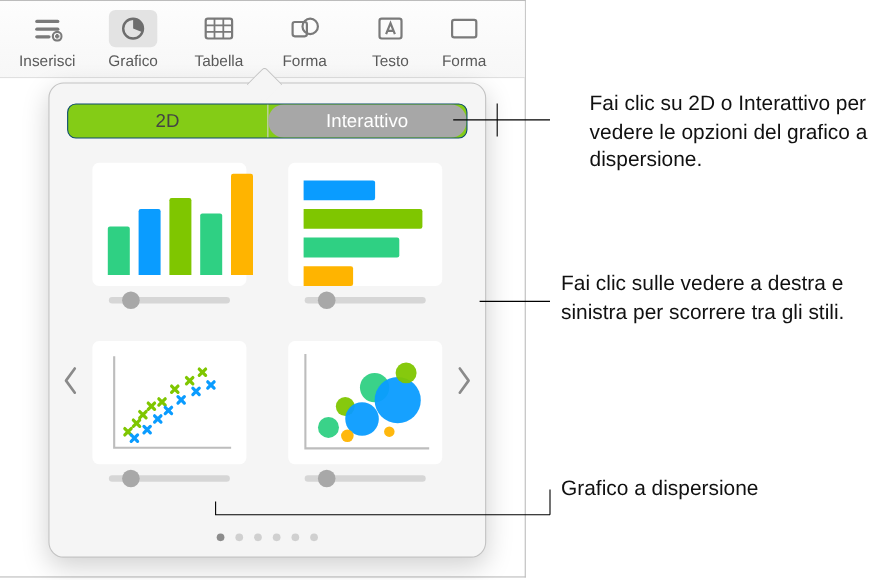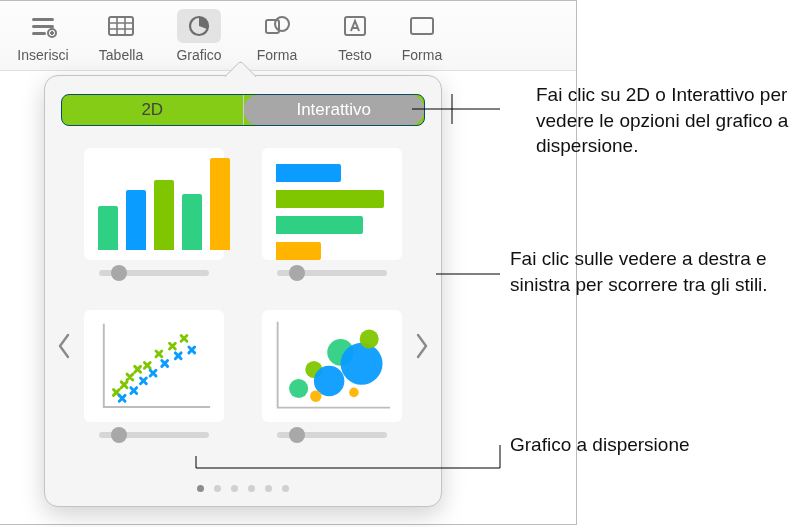--- a/index.html
+++ b/index.html
@@ -7,21 +7,21 @@
     width: 803px;
     height: 527px;
     font-family: -apple-system, "Helvetica Neue", Arial, sans-serif;
     background: #fff;
     position: relative;
     overflow: hidden;
   }
   .frame {
     position: absolute;
     left: 0; top: 0;
-    width: 577px; height: 525px;
+    width: 478px; height: 525px;
     border: 1px solid #bcbcbc;
     border-left: none;
     background: #fff;
   }
   .toolbar {
     display: flex;
     align-items: flex-start;
     padding: 6px 4px 0 4px;
     gap: 0;
     height: 70px;
@@ -173,37 +173,37 @@
         <svg viewBox="0 0 28 24">
             <rect x="3" y="4" width="22" height="3" rx="1.5" fill="#7a7a7a"></rect>
             <rect x="3" y="11" width="22" height="3" rx="1.5" fill="#7a7a7a"></rect>
             <rect x="3" y="18" width="14" height="3" rx="1.5" fill="#7a7a7a"></rect>
             <circle cx="23" cy="19" r="4" fill="none" stroke="#7a7a7a" stroke-width="2"></circle>
             <path d="M23 17v4M21 19h4" stroke="#7a7a7a" stroke-width="2"></path>
           </svg>
       </div>
       <div class="tb-label">Inserisci</div>
     </div>
+    <div class="tb-item active">
+      <div class="tb-icon">
+        <svg viewBox="0 0 28 24">
+            <circle cx="14" cy="12" r="9" fill="none" stroke="#6d6d6d" stroke-width="2.2"></circle>
+            <path d="M14 12 L14 3 A9 9 0 0 1 22 15 Z" fill="#6d6d6d"></path>
+          </svg>
+      </div>
+      <div class="tb-label">Grafico</div>
+    </div>
     <div class="tb-item">
       <div class="tb-icon">
         <svg viewBox="0 0 28 24">
             <rect x="2" y="3" width="24" height="18" rx="2" fill="none" stroke="#7a7a7a" stroke-width="2"></rect>
             <path d="M2 9h24M2 15h24M10 3v18M18 3v18" stroke="#7a7a7a" stroke-width="1.6"></path>
           </svg>
       </div>
       <div class="tb-label">Tabella</div>
-    </div>
-    <div class="tb-item active">
-      <div class="tb-icon">
-        <svg viewBox="0 0 28 24">
-            <circle cx="14" cy="12" r="9" fill="none" stroke="#6d6d6d" stroke-width="2.2"></circle>
-            <path d="M14 12 L14 3 A9 9 0 0 1 22 15 Z" fill="#6d6d6d"></path>
-          </svg>
-      </div>
-      <div class="tb-label">Grafico</div>
     </div>
     <div class="tb-item">
       <div class="tb-icon">
         <svg viewBox="0 0 28 24">
             <rect x="3" y="6" width="13" height="13" rx="2" fill="none" stroke="#7a7a7a" stroke-width="2"></rect>
             <circle cx="19" cy="10" r="7" fill="none" stroke="#7a7a7a" stroke-width="2"></circle>
           </svg>
       </div>
       <div class="tb-label">Forma</div>
     </div>

